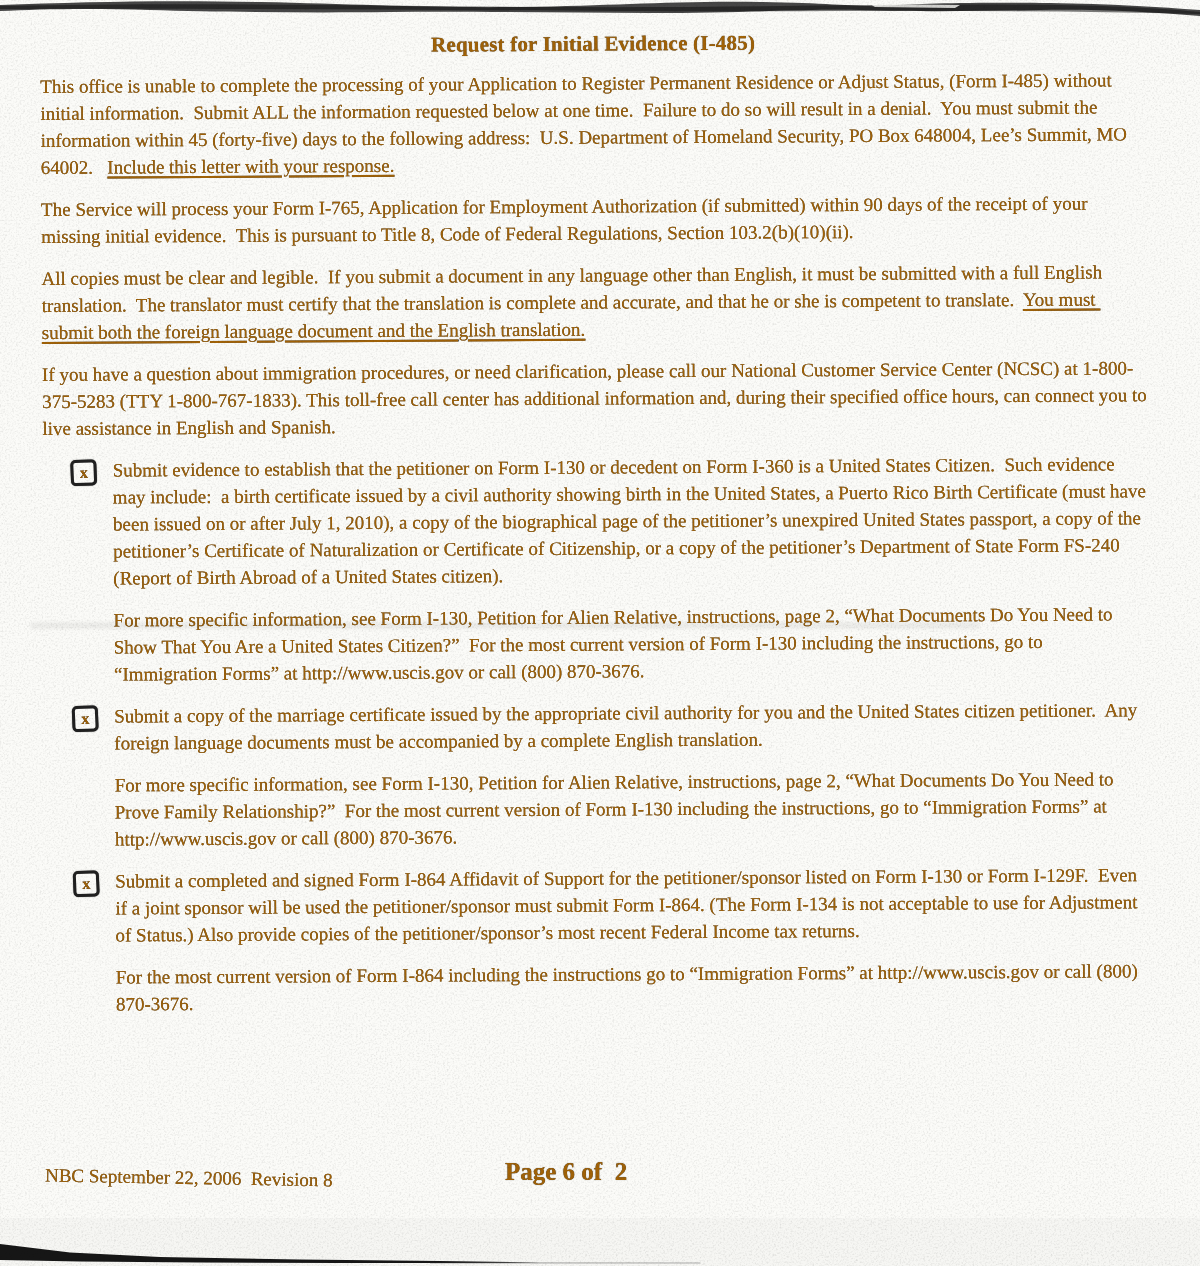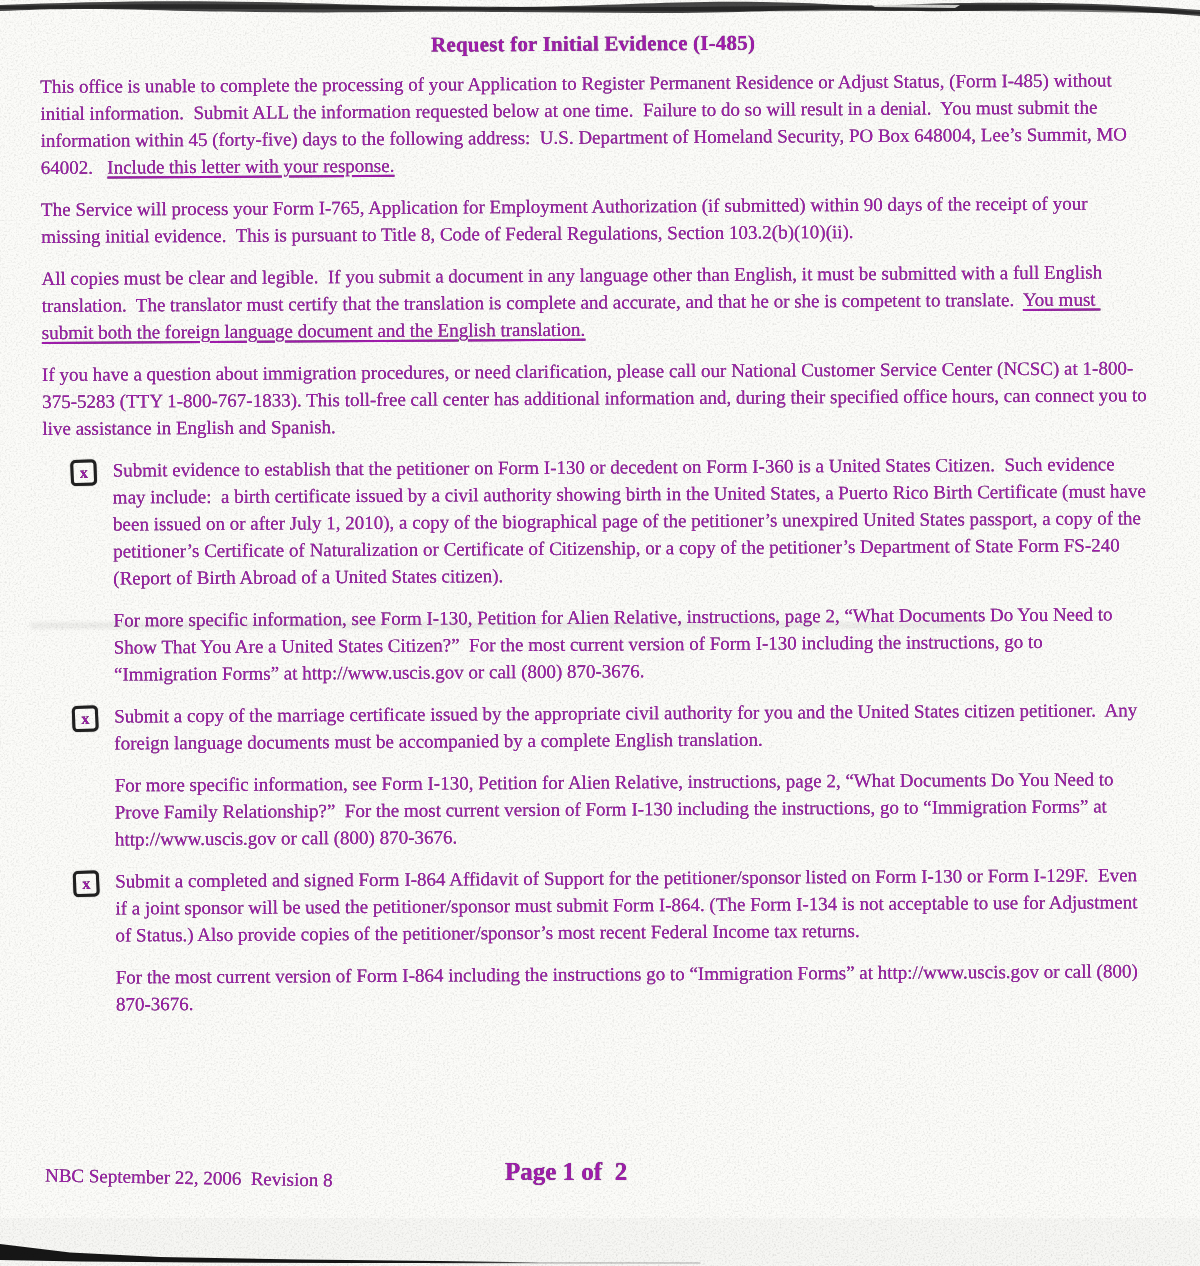--- a/index.html
+++ b/index.html
@@ -10,21 +10,21 @@
     overflow: hidden;
     background: #f6f6f3;
   }
   .page {
     position: absolute;
     inset: 0;
     width: 1200px;
     height: 1218px;
     background: #fbfbf8;
     font-family: "Liberation Serif", "DejaVu Serif", serif;
-    color: #a21caf;
+    color: #a16207;
   }
   .scan-top {
     position: absolute;
     top: 0; left: 0;
     width: 1200px; height: 32px;
   }
   .scan-bottom {
     position: absolute;
     top: 1236px; left: 0;
     width: 1200px; height: 30px;
@@ -180,21 +180,21 @@
         </span>
       <p class="para">Submit a completed and signed Form I-864 Affidavit of Support for the petitioner/sponsor listed on Form I-130 or Form I-129F.  Even if a joint sponsor will be used the petitioner/sponsor must submit Form I-864. (The Form I-134 is not acceptable to use for Adjustment of Status.) Also provide copies of the petitioner/sponsor’s most recent Federal Income tax returns.</p>
     </div>
     <p class="para followup">For the most current version of Form I-864 including the instructions go to “Immigration Forms” at http://www.uscis.gov or call (800) 870-3676.</p>
   </div>
 
   <div class="smudge"></div>
 
   <div class="footer">
     <span class="footer-revision">NBC September 22, 2006  Revision 8</span>
-    <span class="footer-page">Page 1 of  2</span>
+    <span class="footer-page">Page 6 of  2</span>
   </div>
 
   <svg class="scan-bottom" viewBox="0 0 1200 30" preserveAspectRatio="none">
     <path d="M0,8 L0,24 L80,25.5 L200,26.5 L340,27 L440,27 L540,26.5 L440,25 L300,23.5 L160,21 L70,16.5 Z" fill="#161616"></path>
     <path d="M430,26 L700,26.5 L700,27.5 L430,27.5 Z" fill="#2a2a2a" opacity="0.35"></path>
   </svg>
 
   <svg class="noise" width="1200" height="1266">
     <filter id="grain">
       <feTurbulence type="fractalNoise" baseFrequency="0.55" numOctaves="2" seed="7"></feTurbulence>

